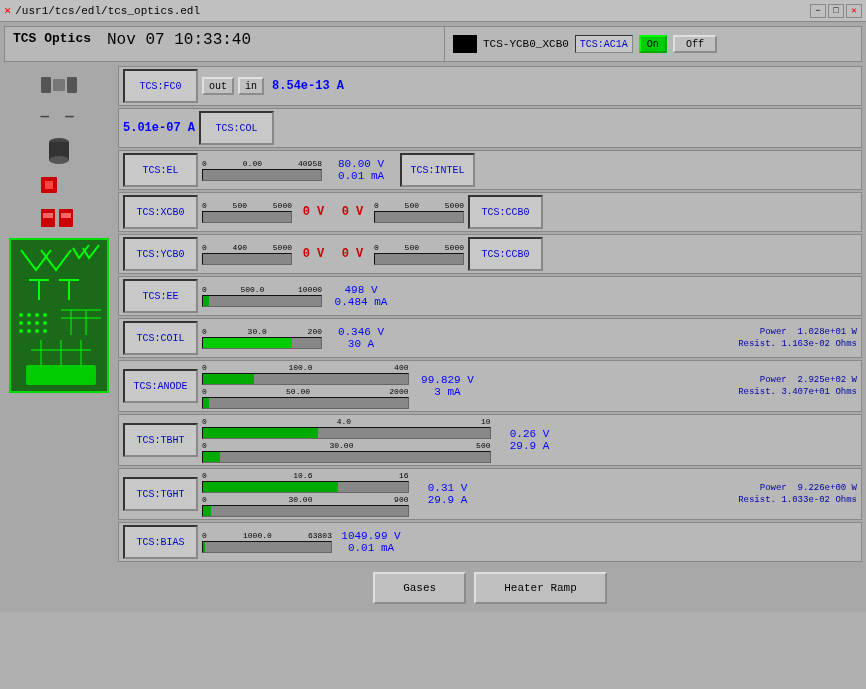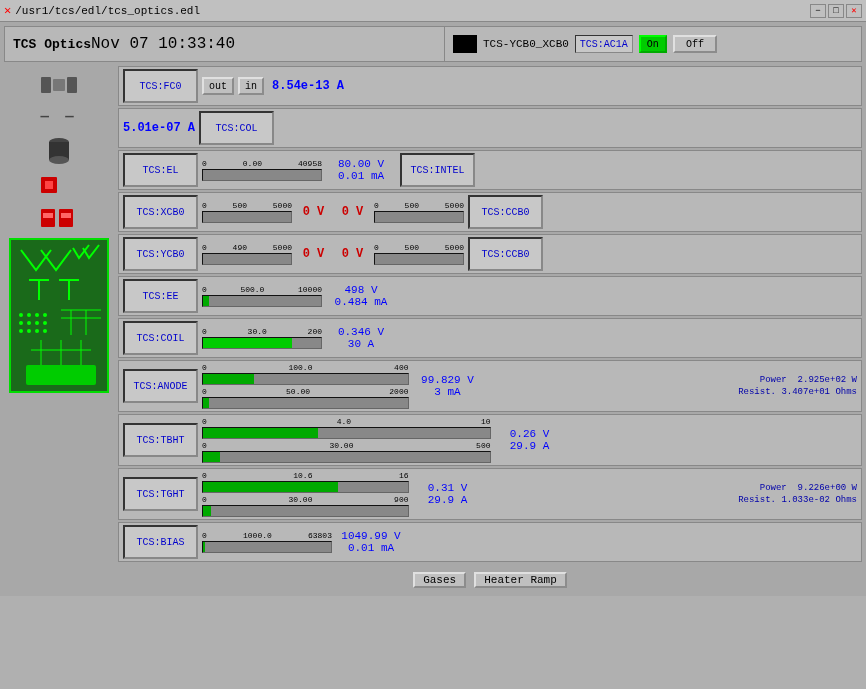--- a/index.html
+++ b/index.html
@@ -57,23 +57,22 @@
     .top-bar {
       display: flex;
       background: #b8b8b8;
       border: 1px solid #888;
       margin-bottom: 4px;
       height: 36px;
       align-items: center;
     }
     .top-left {
       display: flex;
-      align-items: center;
       padding: 4px 8px;
-      gap: 0;
+      gap: 16px;
       width: 440px;
       border-right: 1px solid #888;
       height: 100%;
     }
     .app-title {
       font-size: 13px;
       font-weight: bold;
       color: #000;
     }
     .timestamp {
@@ -210,24 +209,24 @@
     .bottom-buttons {
       display: flex;
       justify-content: center;
       gap: 8px;
       margin-top: 4px;
       padding: 4px;
     }
     .bottom-btn {
       background: #c0c0c0;
       border: 2px outset #e0e0e0;
-      padding: 3px 8px;
+      padding: 3px 28px;
       font-size: 11px;
       cursor: pointer;
-      height: 16px;
+      height: 32px;
       display: flex;
       align-items: center;
     }
     .dash-symbol {
       font-size: 14px;
       color: #444;
       font-weight: bold;
       letter-spacing: 4px;
     }
     .left-icons {
@@ -500,20 +499,24 @@
           </div>
           <div class="slider-track">
             <div class="slider-fill" style="width:75%;background:#00cc00;"></div>
           </div>
         </div>
         <div class="values-col">
           <span class="value-display">0.346 V</span>
           <span class="value-display">30 A</span>
         </div>
         <div style="flex:1;"></div>
+        <div class="power-resist">
+          <span><span>Power</span>&nbsp;&nbsp;<span style="color:#0000aa;">1.028e+01 W</span></span>
+          <span><span>Resist.</span>&nbsp;<span style="color:#0000aa;">1.163e-02 Ohms</span></span>
+        </div>
       </div>
 
       <div class="row-container" style="gap:4px;flex-wrap:wrap;">
         <div class="channel-label">TCS:ANODE</div>
         <div style="display:flex;flex-direction:column;flex:1;min-width:110px;">
           <div class="slider-group">
             <div class="slider-labels">
               <span>0</span>
               <span>100.0</span>
               <span>400</span>

